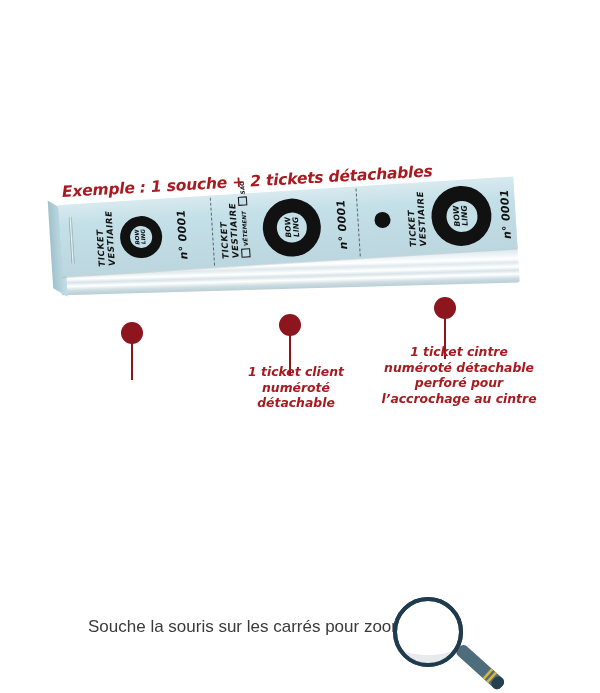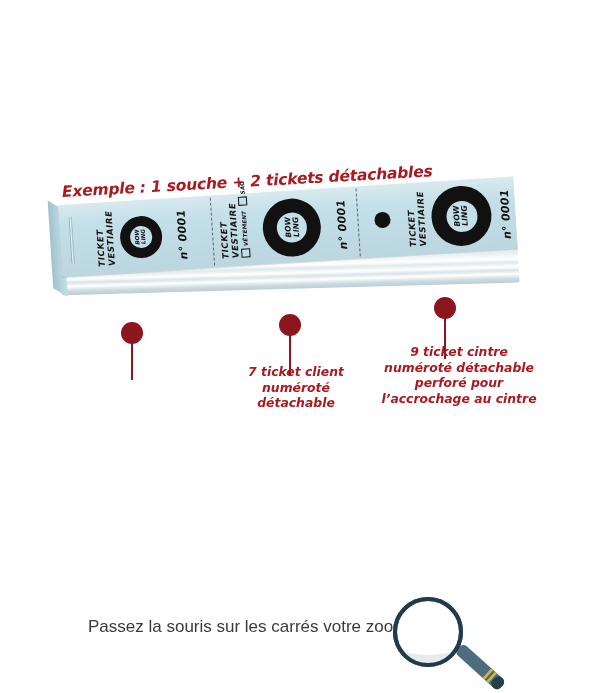--- a/index.html
+++ b/index.html
@@ -243,29 +243,29 @@
   </div>
   <div class="pin" style="left:279px;top:314px;">
     <div class="head"></div>
     <div class="stem" style="height:44px;"></div>
   </div>
   <div class="pin" style="left:434px;top:297px;">
     <div class="head"></div>
     <div class="stem" style="height:44px;"></div>
   </div>
 
-  <div class="caption" style="left:231px;top:364px;width:130px;">7 ticket client
+  <div class="caption" style="left:231px;top:364px;width:130px;">1 ticket client
 numéroté
 détachable</div>
-  <div class="caption" style="left:371px;top:344px;width:176px;">9 ticket cintre
+  <div class="caption" style="left:371px;top:344px;width:176px;">1 ticket cintre
 numéroté détachable
 perforé pour
 l’accrochage au cintre</div>
 
-  <div class="hint"><span>Passez la souris sur les carrés votre </span><span class="zoomword">zoom</span><span>er</span></div>
+  <div class="hint"><span>Souche la souris sur les carrés pour </span><span class="zoomword">zoom</span><span>er</span></div>
 
   <div class="glass">
     <svg width="140" height="100" viewBox="0 0 140 100" xmlns="http://www.w3.org/2000/svg">
 
       <g transform="rotate(42 78 58)">
         <rect x="74" y="52" width="58" height="13" rx="5" fill="#4e6d7c"></rect>
         <rect x="112" y="52" width="2.6" height="13" fill="#d8b63a"></rect>
         <rect x="117" y="52" width="2.6" height="13" fill="#d8b63a"></rect>
         <rect x="121" y="52" width="11" height="13" rx="5" fill="#26404e"></rect>
       </g>

